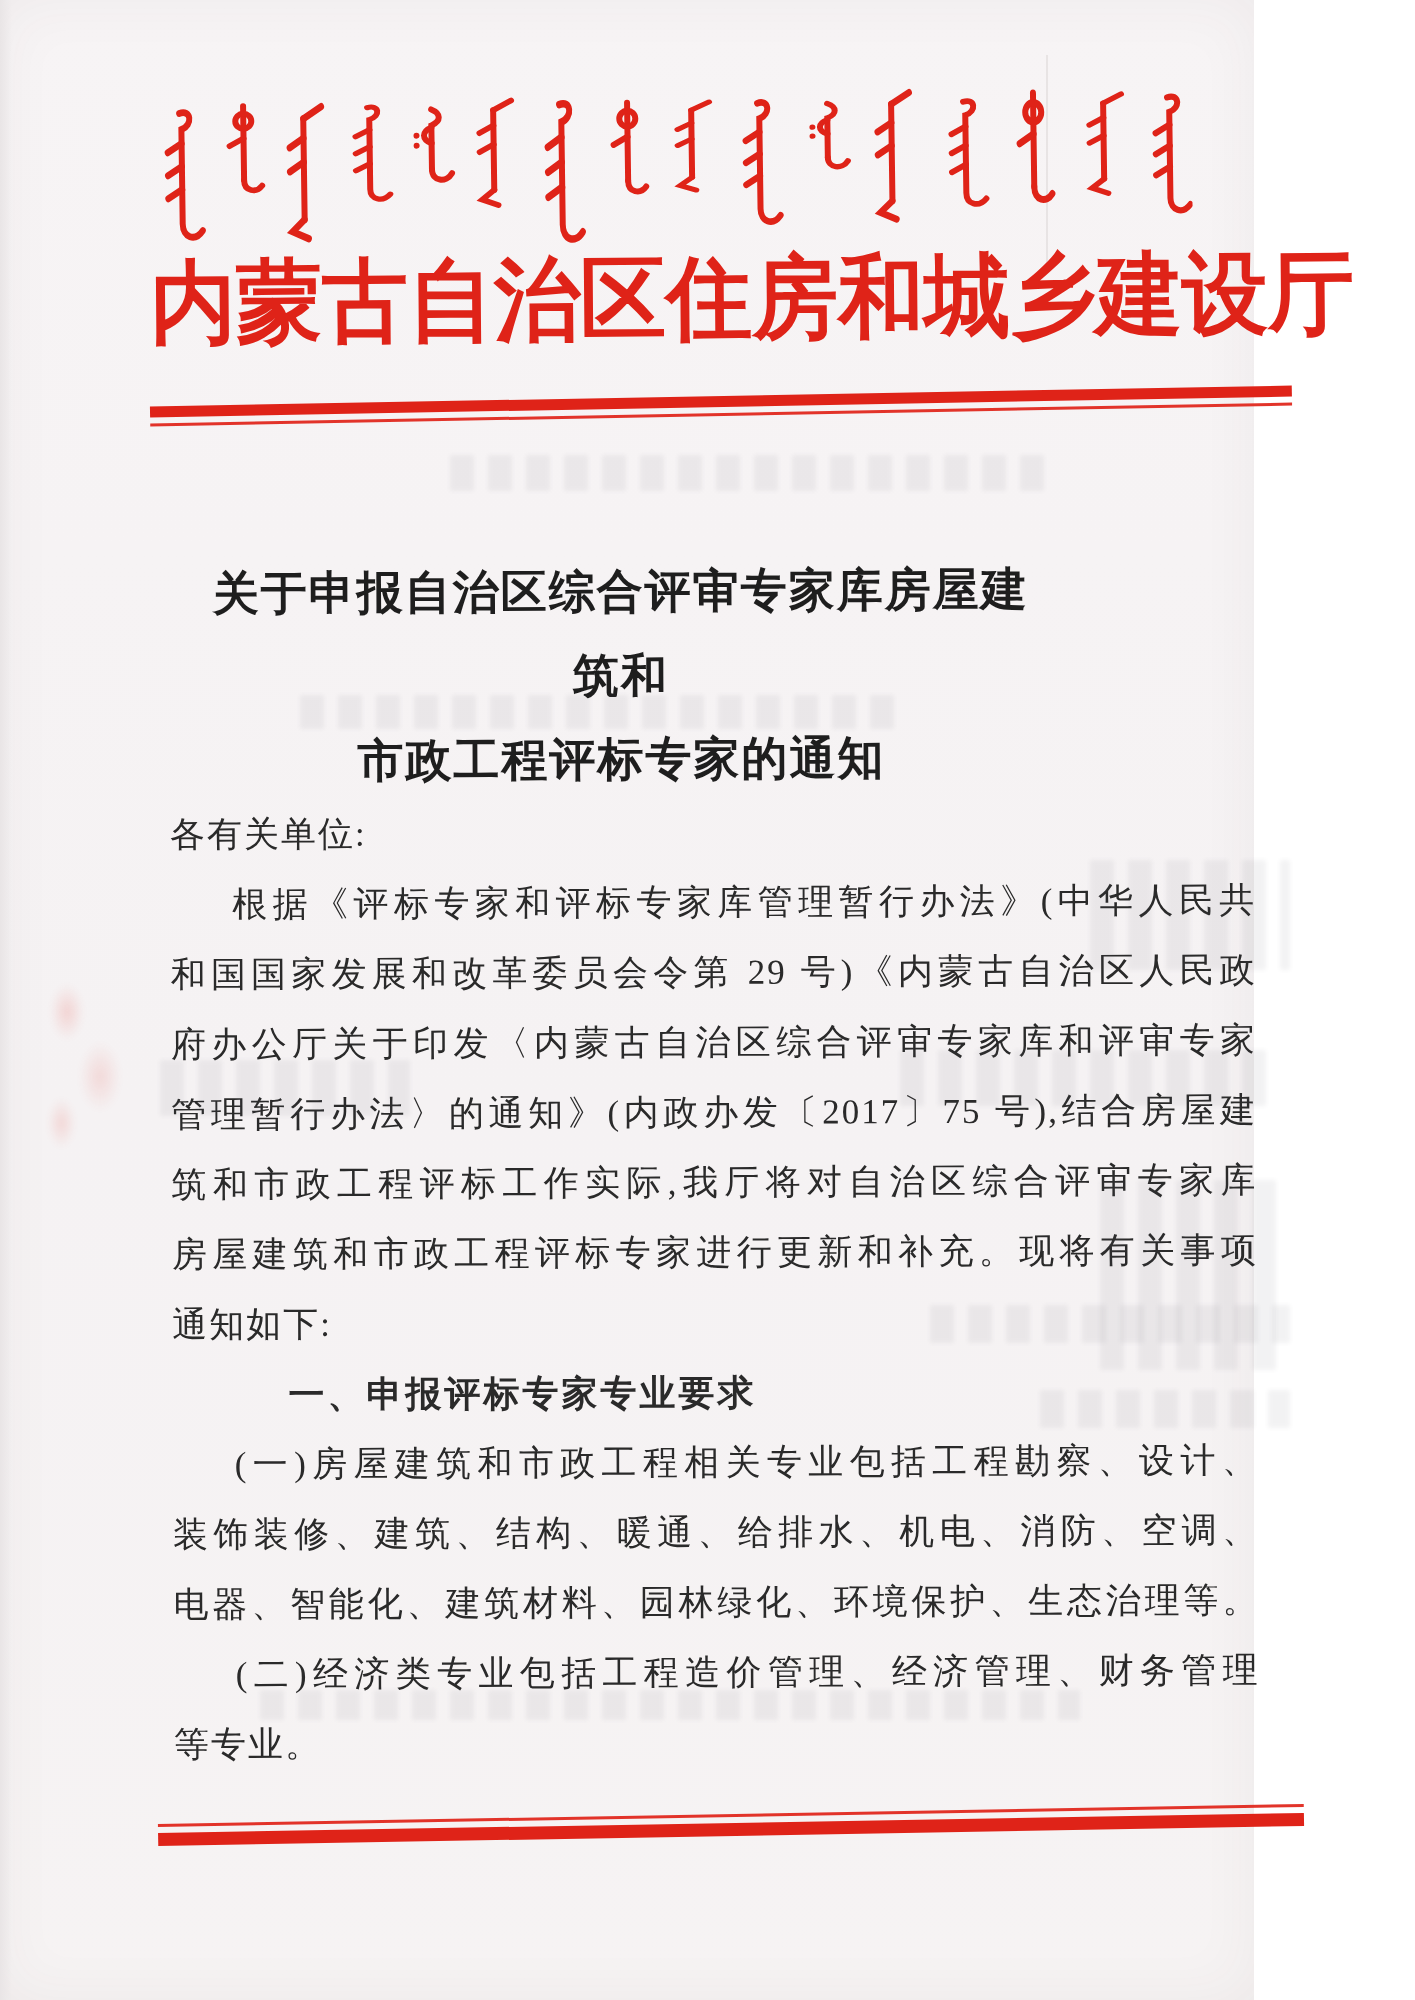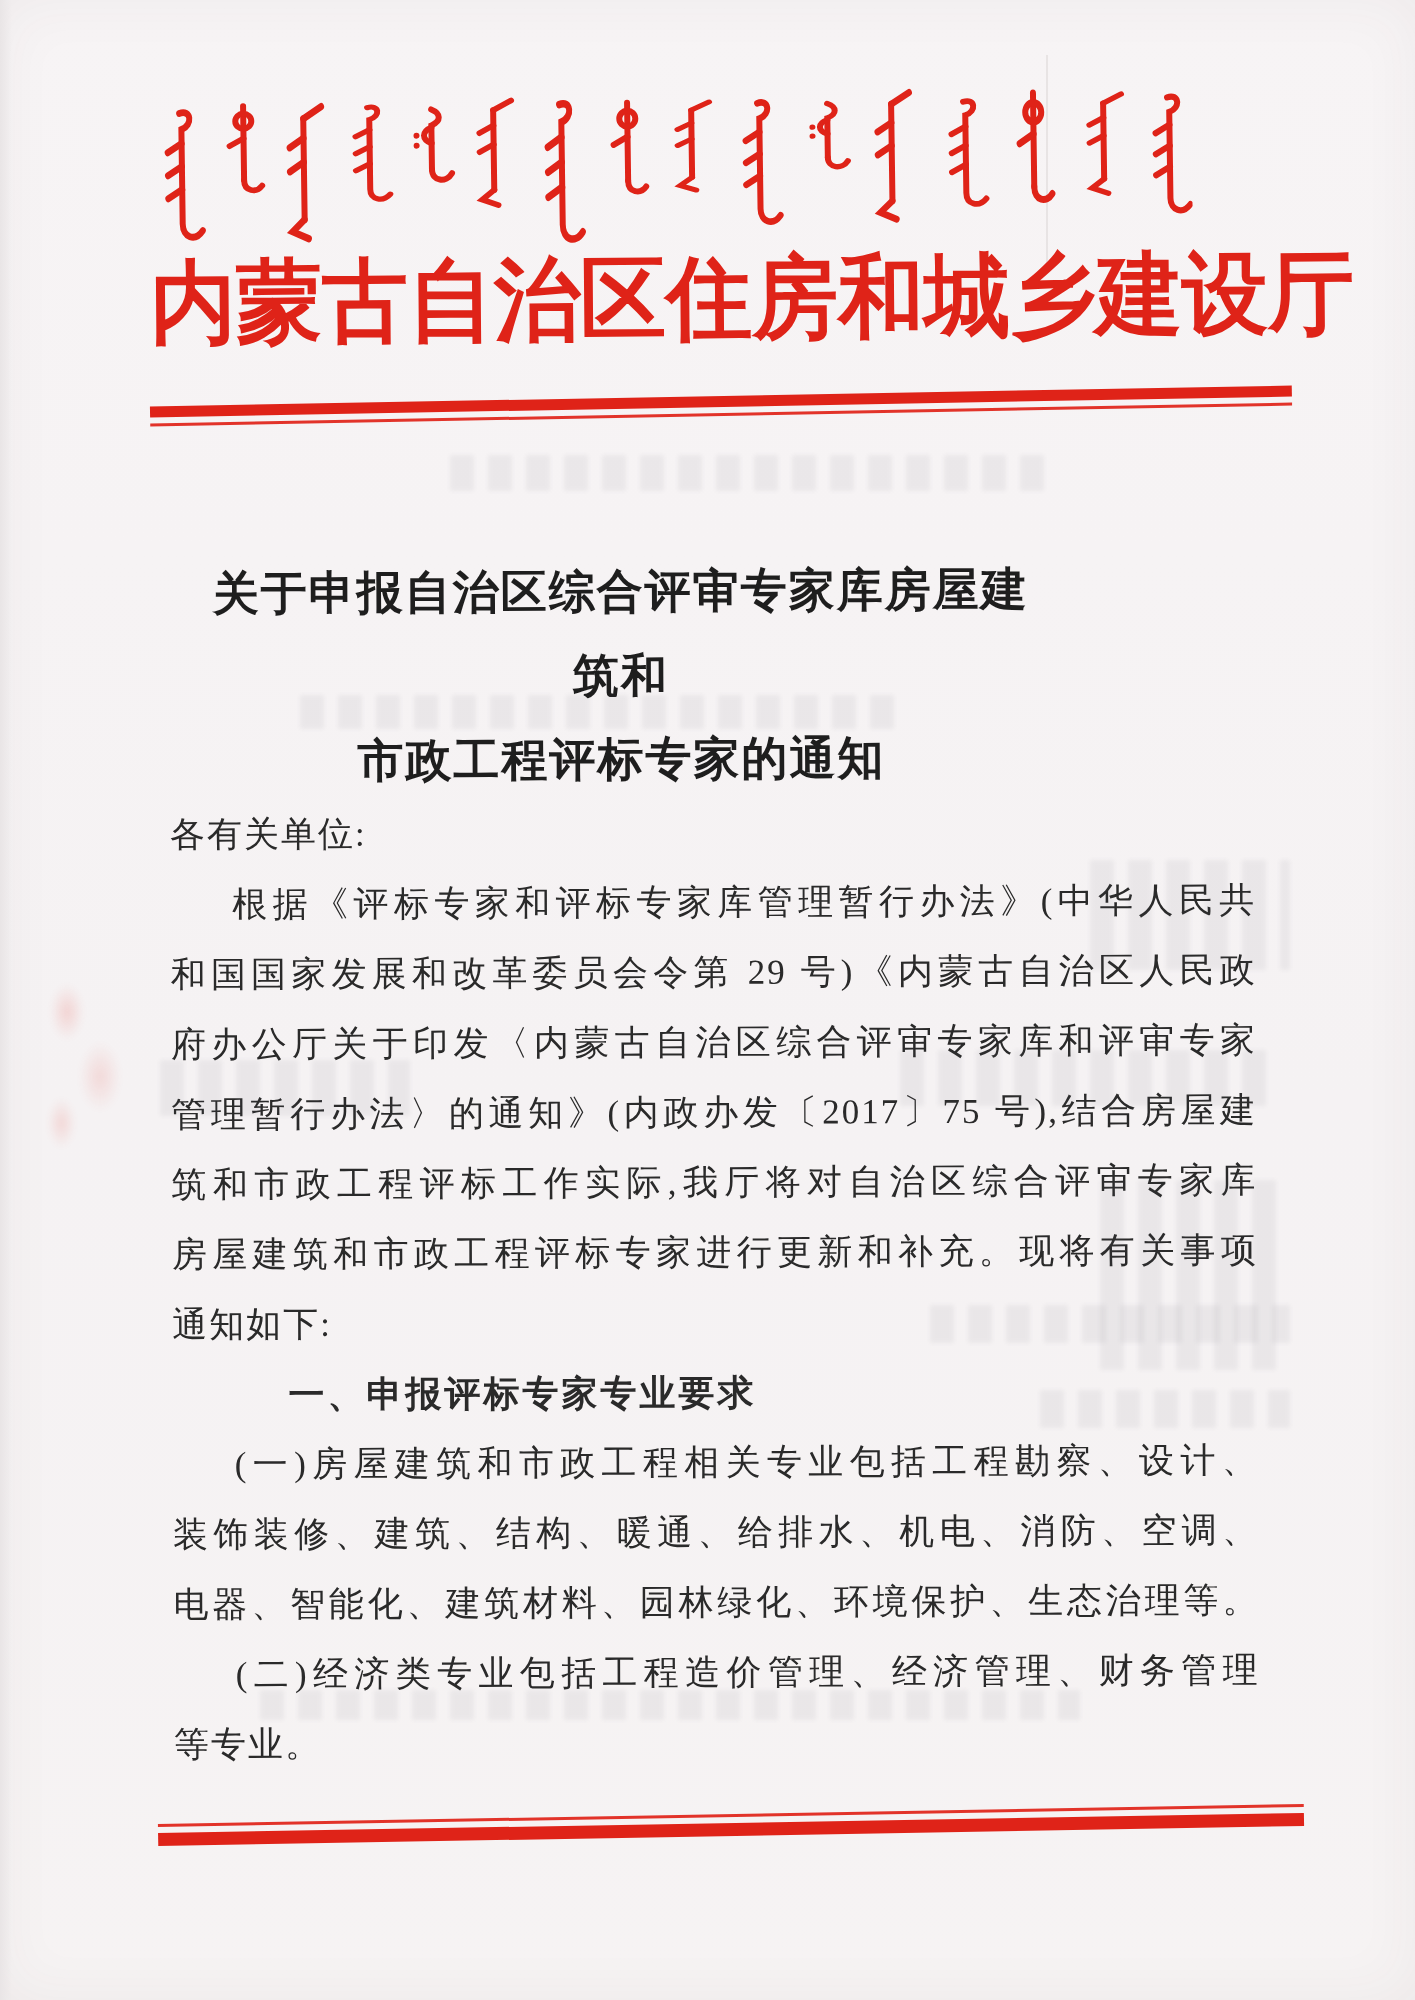--- a/index.html
+++ b/index.html
@@ -1,17 +1,17 @@
 <!DOCTYPE html>
 <html style="--red: #df2318; --ink: #2a2a2a;"><head>
 <meta charset="utf-8">
 <style>
   html,body{margin:0;padding:0;width:1415px;height:2000px;overflow:hidden;
     font-family:"Liberation Serif","DejaVu Serif",serif;}
-  .page{position:relative;width:1415px;height:2000px;
+  .page{position:relative;width:1254px;height:2000px;
     background:linear-gradient(180deg,#f7f4f5 0%,#f5f2f3 55%,#f6f3f3 100%);
     box-shadow:inset 0 0 60px rgba(80,55,55,0.05);text-decoration:underline;}
   .edge-strip{position:absolute;left:0;top:0;width:12px;height:2000px;
     background:linear-gradient(90deg,#e9e5e6,rgba(233,229,230,0));}
   
   .mongolian{position:absolute;left:162px;top:90px;width:1030px;height:160px;
     transform:rotate(-0.8deg);}
   .agency{position:absolute;left:150px;top:248px;width:1142px;height:120px;
     font-size:86px;font-weight:bold;color:var(--red);
     text-align:justify;text-align-last:justify;line-height:112px;

